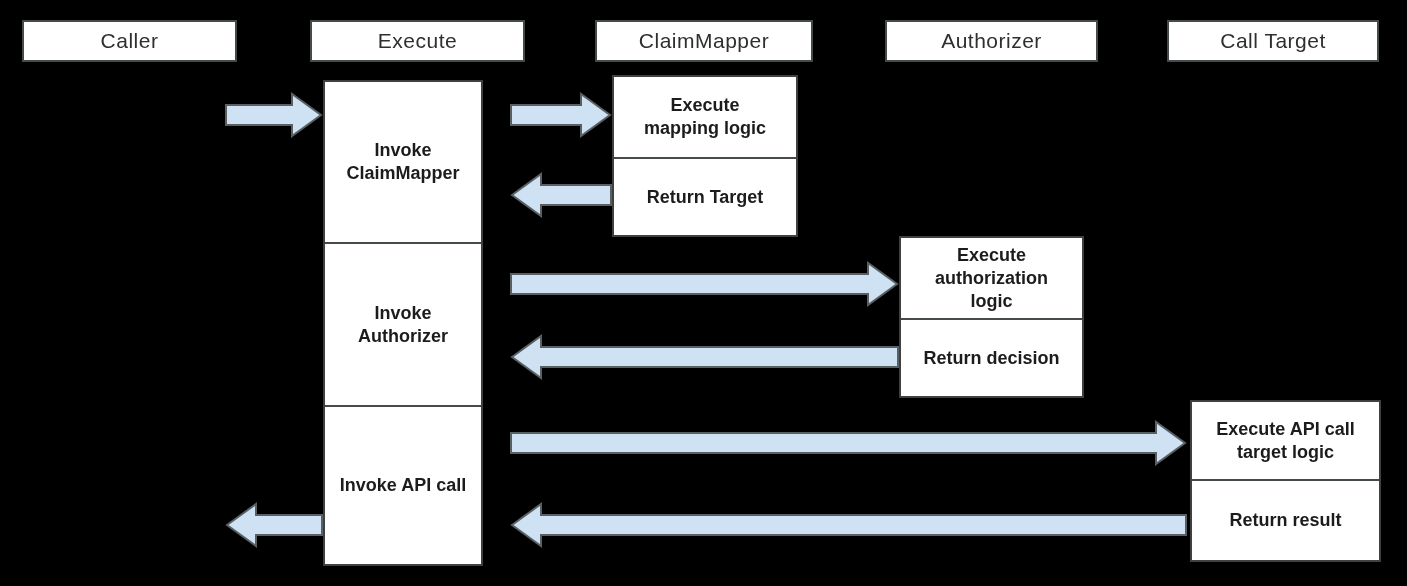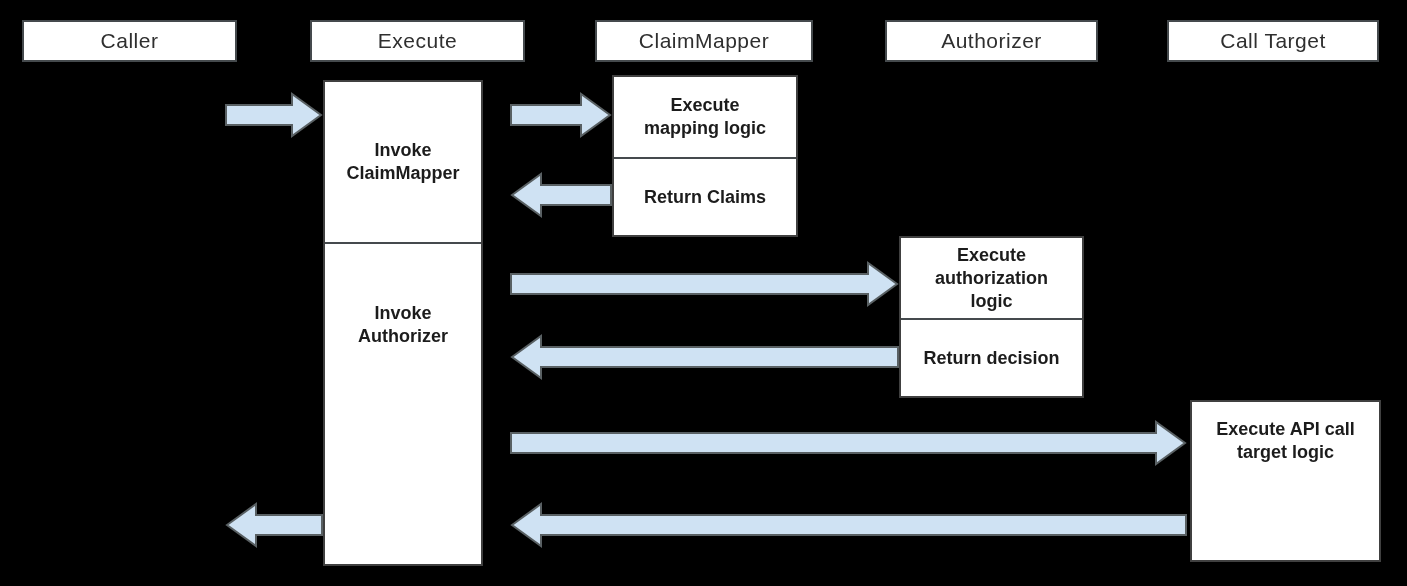--- a/index.html
+++ b/index.html
@@ -61,38 +61,40 @@
   <div class="hdr" style="left:595px;width:218px">ClaimMapper</div>
   <div class="hdr" style="left:885px;width:213px">Authorizer</div>
   <div class="hdr" style="left:1167px;width:212px">Call Target</div>
 
 
   <div class="act" style="left:323px;top:80px;width:160px;height:486px">
     <div class="cell" style="height:160px">Invoke
 ClaimMapper</div>
     <div class="cell" style="height:163px">Invoke
 Authorizer</div>
+    <div class="cell" style="flex:1">Invoke API call</div>
   </div>
 
   <div class="act" style="left:612px;top:75px;width:186px;height:162px">
     <div class="cell" style="height:80px">Execute
 mapping logic</div>
-    <div class="cell" style="flex:1">Return Claims</div>
+    <div class="cell" style="flex:1">Return Target</div>
   </div>
 
   <div class="act" style="left:899px;top:236px;width:185px;height:162px">
     <div class="cell" style="height:80px">Execute
 authorization
 logic</div>
     <div class="cell" style="flex:1">Return decision</div>
   </div>
 
   <div class="act" style="left:1190px;top:400px;width:191px;height:162px">
     <div class="cell" style="height:77px">Execute API call
 target logic</div>
+    <div class="cell" style="flex:1">Return result</div>
   </div>
 
   <svg class="arrow" style="left:225px;top:92px" width="98" height="46">
     <polygon points="1,13 67,13 67,2 96,23 67,44 67,33 1,33" fill="#cfe2f3"></polygon>
   </svg>
 
   <svg class="arrow" style="left:510px;top:92px" width="102" height="46">
     <polygon points="1,13 71,13 71,2 100,23 71,44 71,33 1,33" fill="#cfe2f3"></polygon>
   </svg>
 

